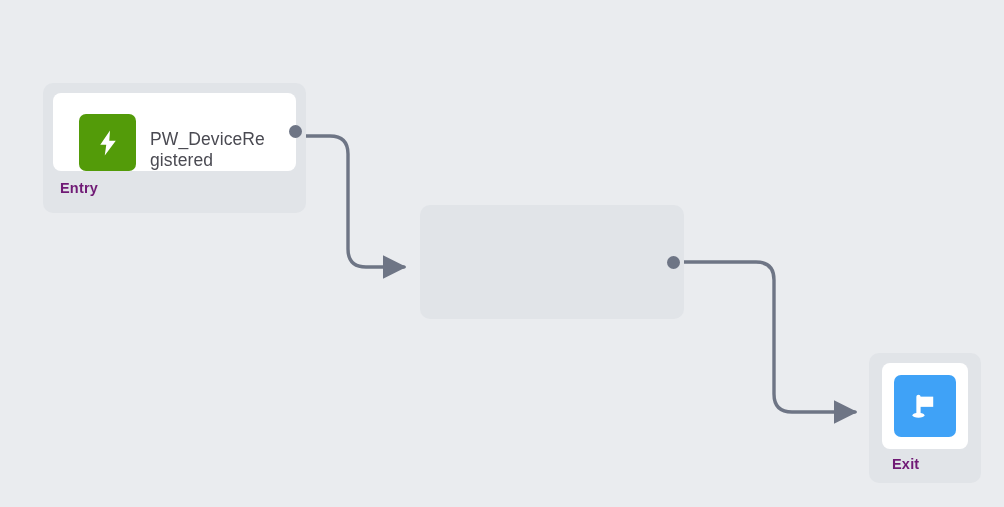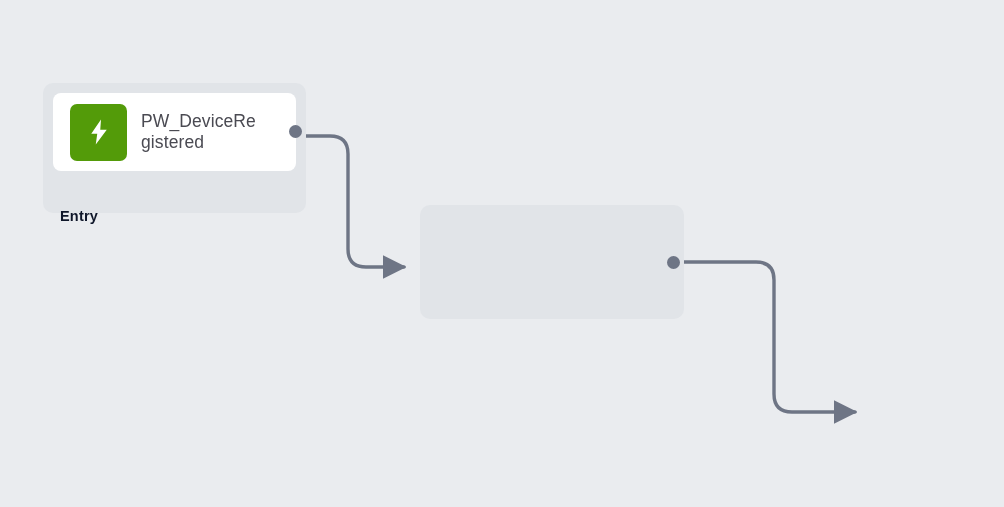--- a/index.html
+++ b/index.html
@@ -60,25 +60,24 @@
   .node-label {
     color: #4a4a52;
     font-size: 17.5px;
     line-height: 21px;
     letter-spacing: 0.1px;
     white-space: pre-line;
   }
 
   .node-kind {
     position: absolute;
-    color: #0f172a;
+    color: #701a75;
     font-size: 14.5px;
     font-weight: bold;
     letter-spacing: 0.2px;
-    margin-top: 28px;
   }
 
   .port {
     position: absolute;
     width: 13px;
     height: 13px;
     border-radius: 50%;
     background: #6e7585;
   }
 
@@ -87,21 +86,22 @@
     left: 43px;
     top: 83px;
     width: 263px;
     height: 130px;
   }
   #node-entry .node-card {
     left: 10px;
     top: 10px;
     width: 243px;
     height: 78px;
-    padding-left: 17px;
+    padding-left: 26px;
+    align-items: flex-end;
   }
   #node-entry .node-badge {
     width: 57px;
     height: 57px;
     background: #539b09;
   }
   #node-entry .node-label {
     margin-left: 14px;
     width: 138px;
   }
@@ -201,14 +201,28 @@
 
     <div class="port"></div>
   </div>
 
   <div class="node-wrap" id="node-welcome">
 
 
     <div class="port"></div>
   </div>
 
+  <div class="node-wrap" id="node-exit">
+
+    <div class="node-card">
+      <div class="node-badge">
+        <svg class="badge-svg" width="34" height="34" viewBox="0 0 24 24" aria-hidden="true">
+          <path d="M7.4 4.0 a1.5 1.5 0 0 1 1.5 1.5 v12.0 a1.5 1.5 0 0 1 -3.0 0 V5.5 A1.5 1.5 0 0 1 7.4 4.0 Z" fill="#ffffff"></path>
+          <rect x="7.4" y="5.4" width="10.4" height="7.2" fill="#ffffff"></rect>
+          <ellipse cx="7.4" cy="18.5" rx="4.2" ry="1.8" fill="#ffffff"></ellipse>
+        </svg>
+      </div>
+    </div>
+
+    <div class="node-kind">Exit</div>
+  </div>
 
 </div>
 
 </body></html>

